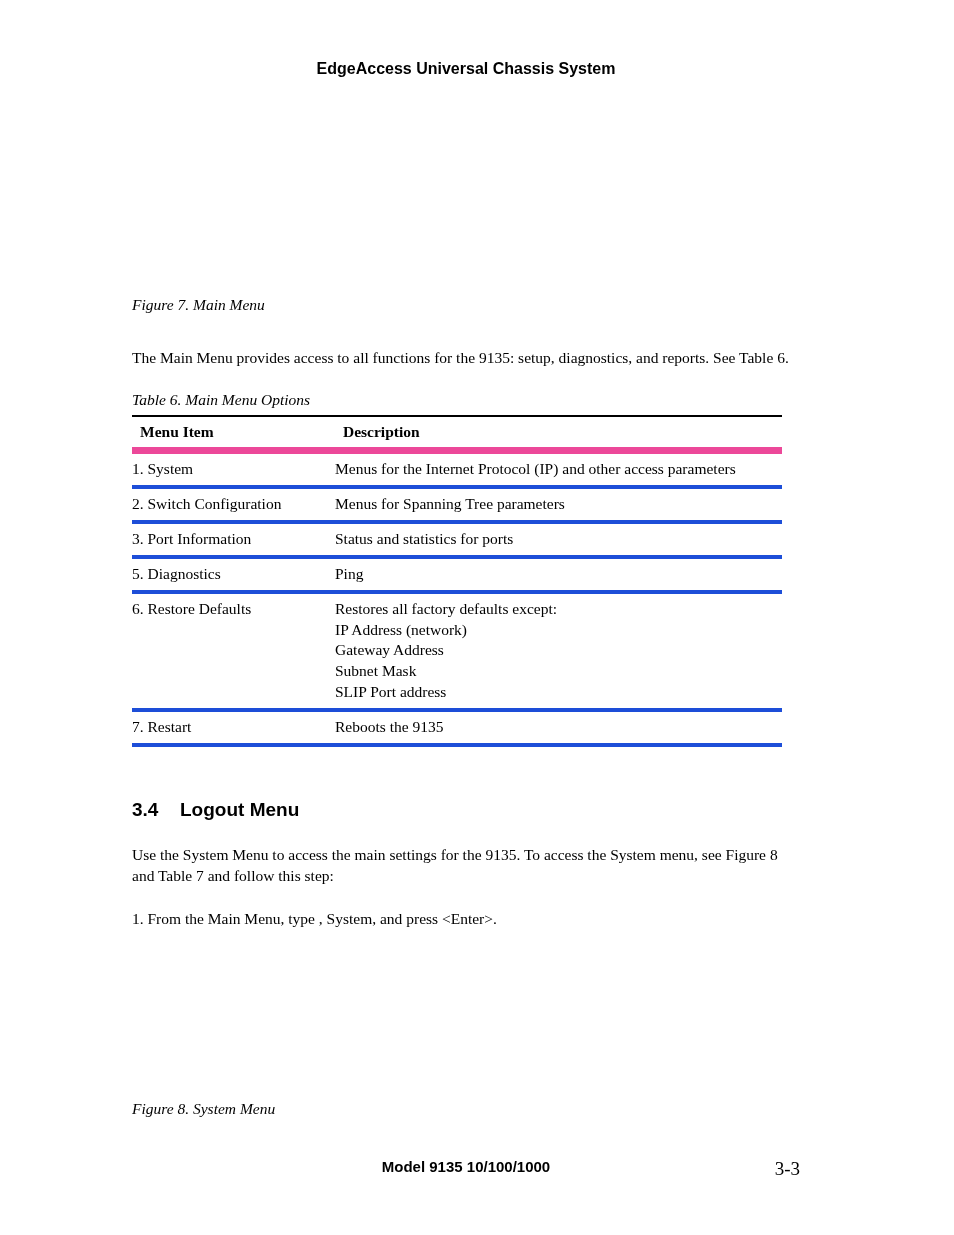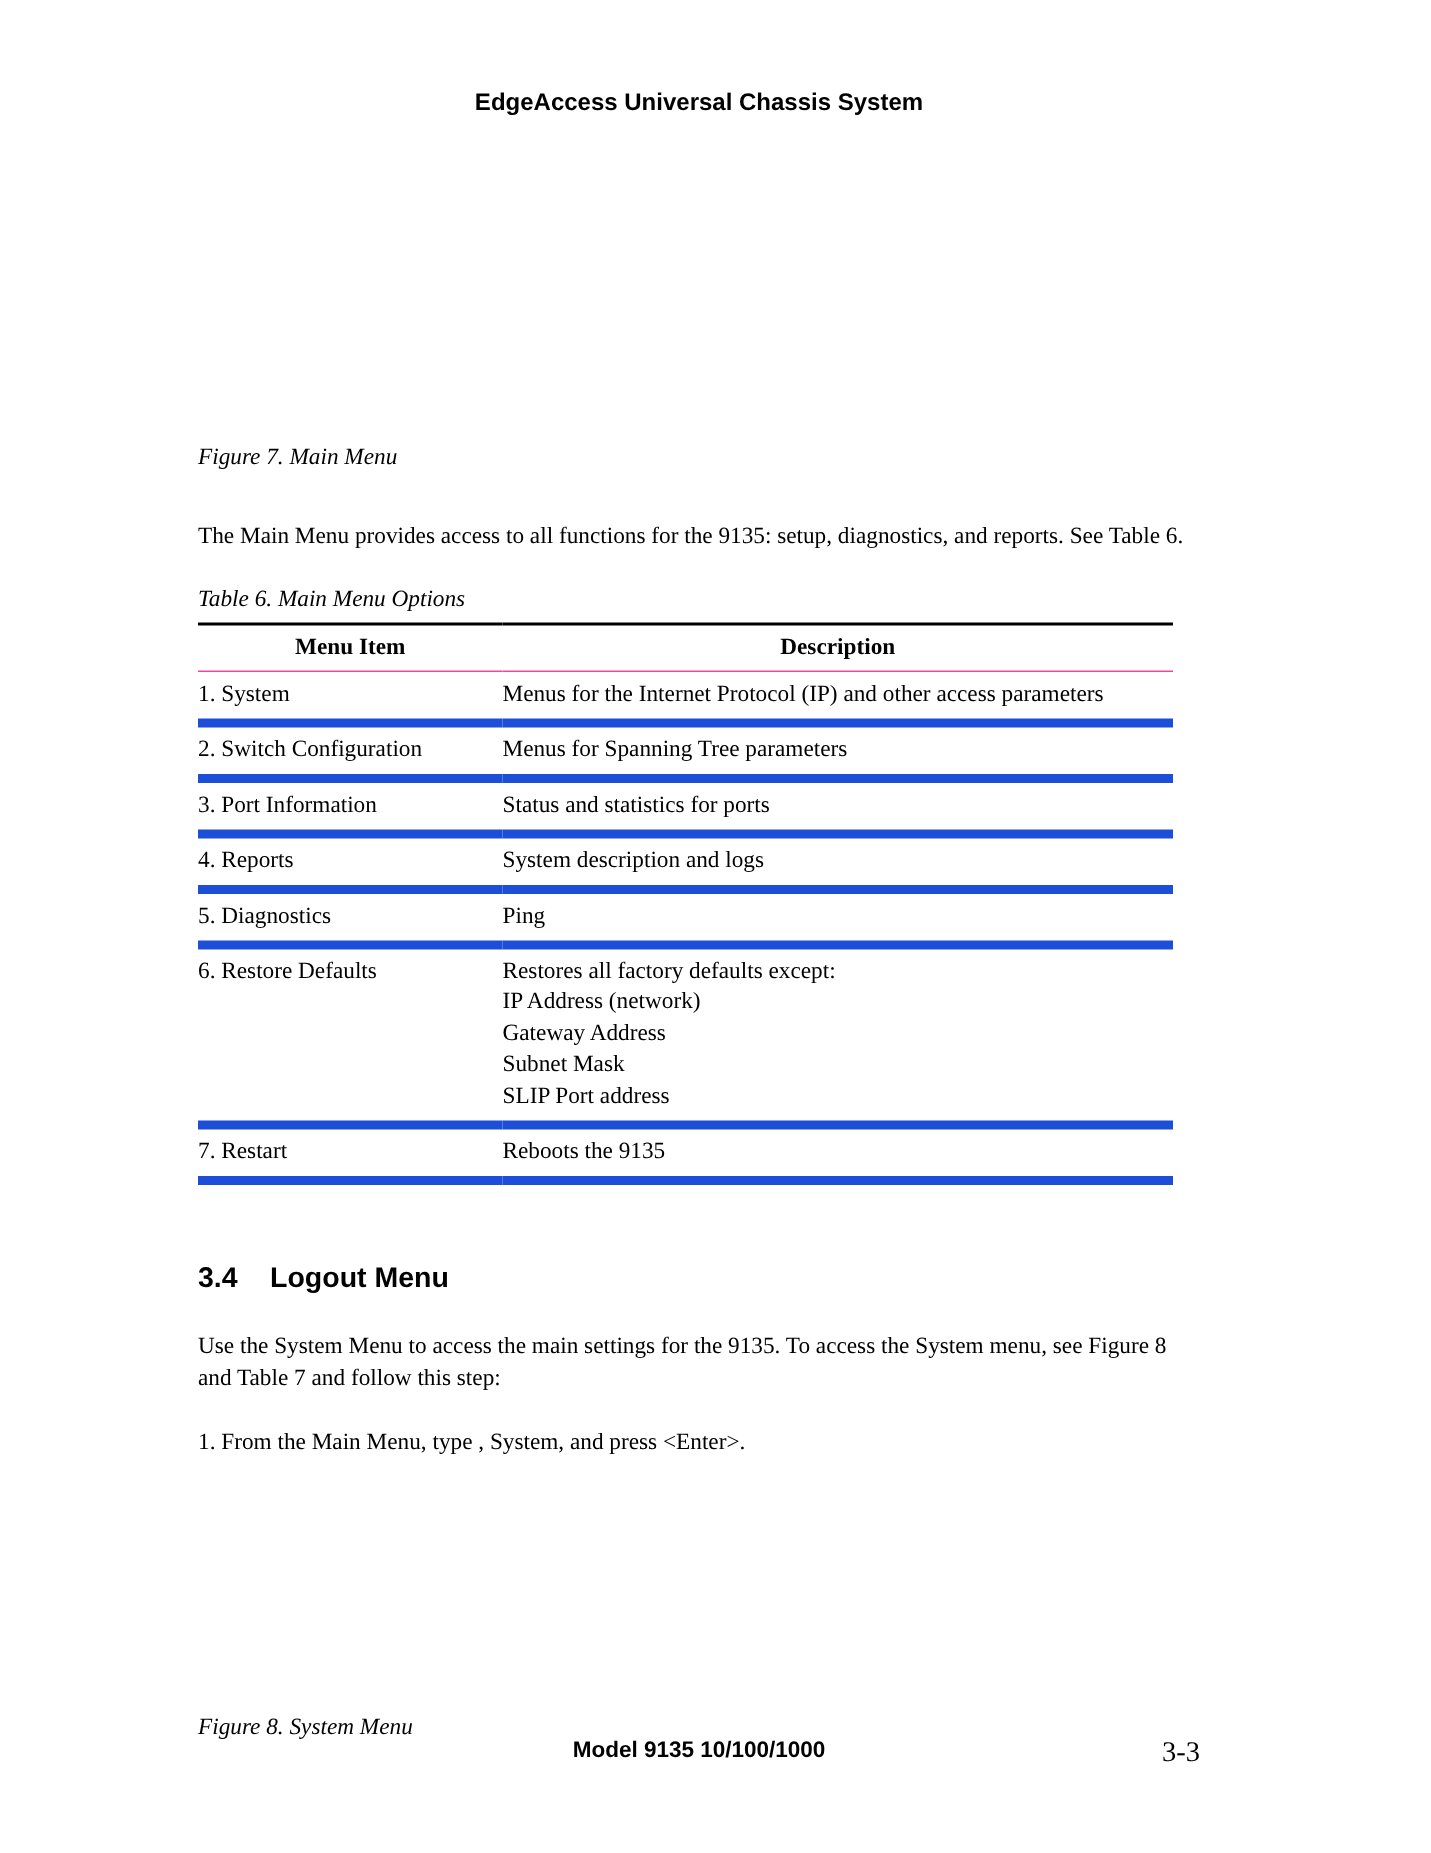--- a/index.html
+++ b/index.html
@@ -38,27 +38,27 @@
     font-style: italic;
     margin-top: 0;
     margin-bottom: 6px;
   }
   table.options {
     border-collapse: collapse;
     width: 650px;
   }
   table.options th {
     font-weight: bold;
-    text-align: center;
+    text-align: left;
     border-top: 2px solid #000;
-    border-bottom: 1px solid #ec4899;
+    border-bottom: 7px solid #ec4899;
     padding: 6px 8px;
   }
   table.options td {
-    border-bottom: 6px solid #1d4ed8;
+    border-bottom: 4px solid #1d4ed8;
     padding: 5px 8px 5px 0;
     vertical-align: top;
     line-height: 1.35;
   }
   table.options tr.last td {
     border-bottom: 2px solid #000;
   }
   table.options td.menu-col {
     width: 195px;
   }
@@ -134,24 +134,20 @@
       </tr>
       <tr>
         <td class="menu-col">2.  Switch Configuration</td>
         <td>Menus for Spanning Tree parameters</td>
       </tr>
       <tr>
         <td class="menu-col">3.  Port Information</td>
         <td>Status and statistics for ports</td>
       </tr>
       <tr>
-        <td class="menu-col">4.  Reports</td>
-        <td>System description and logs</td>
-      </tr>
-      <tr>
         <td class="menu-col">5.  Diagnostics</td>
         <td>Ping</td>
       </tr>
       <tr>
         <td class="menu-col">6.  Restore Defaults</td>
         <td>Restores all factory defaults except:<br>IP Address (network)<br>Gateway Address<br>Subnet Mask<br>SLIP Port address</td>
       </tr>
       <tr>
         <td class="menu-col">7.  Restart</td>
         <td>Reboots the 9135</td>

